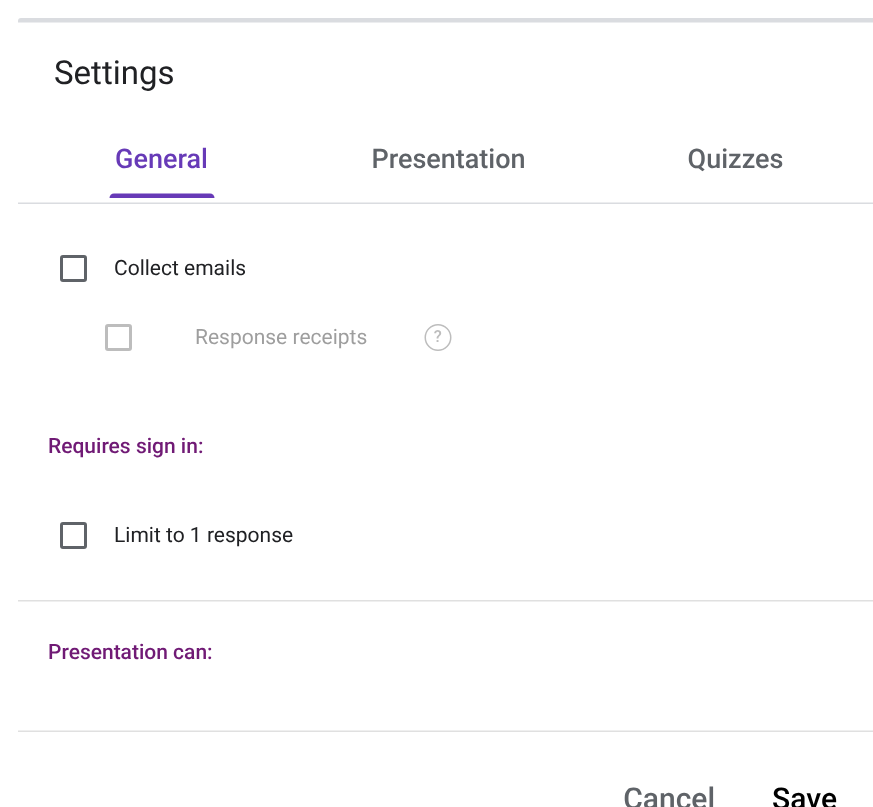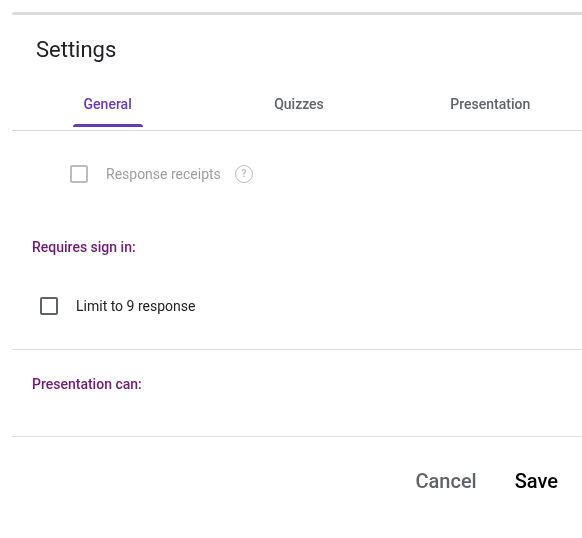--- a/index.html
+++ b/index.html
@@ -29,21 +29,21 @@
     }
     .tabs {
       display: flex;
       border-bottom: 1px solid #dadce0;
       margin-top: 8px;
     }
     .tab {
       flex: 1;
       text-align: center;
       padding: 14px 0;
-      font-size: 14px;
+      font-size: 18px;
       font-weight: 500;
       color: #5f6368;
       cursor: pointer;
       position: relative;
     }
     .tab.active {
       color: #673ab7;
     }
     .tab.active::after {
       content: "";
@@ -64,20 +64,21 @@
     .section {
       padding: 14px 20px;
     }
     .row {
       display: flex;
       align-items: center;
       padding: 8px 0;
     }
     .row.nested {
       padding-left: 30px;
+      gap: 24px;
     }
     .checkbox {
       width: 18px;
       height: 18px;
       border: 2px solid #5f6368;
       border-radius: 2px;
       margin-right: 14px;
       flex-shrink: 0;
       cursor: pointer;
     }
@@ -136,37 +137,41 @@
   </style>
 </head>
 <body>
 
 <div class="dialog-top-border"></div>
 
 <h1 class="dialog-title">Settings</h1>
 
 <div class="tabs">
   <div class="tab active">General</div>
+  <div class="tab">Presentation</div>
   <div class="tab">Quizzes</div>
-  <div class="tab">Presentation</div>
 </div>
 
 <div class="section">
+  <div class="row">
+    <span class="checkbox"></span>
+    <span class="label">Collect emails</span>
+  </div>
   <div class="row nested">
     <span class="checkbox disabled"></span>
     <span class="label disabled">Response receipts</span>
     <span class="help-icon">?</span>
   </div>
 </div>
 
 <div class="group-heading">Requires sign in:</div>
 <div class="section">
   <div class="row">
     <span class="checkbox"></span>
-    <span class="label">Limit to 9 response</span>
+    <span class="label">Limit to 1 response</span>
   </div>
 </div>
 
 <hr class="section-divider">
 
 <div class="group-heading">Presentation can:</div>
 <div class="section">
 </div>
 
 <hr class="section-divider">

